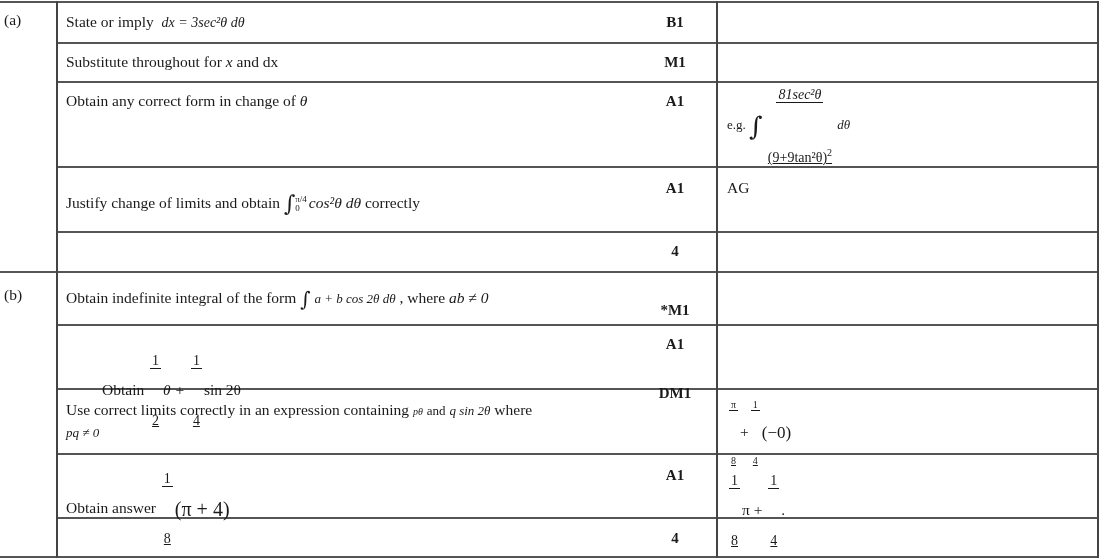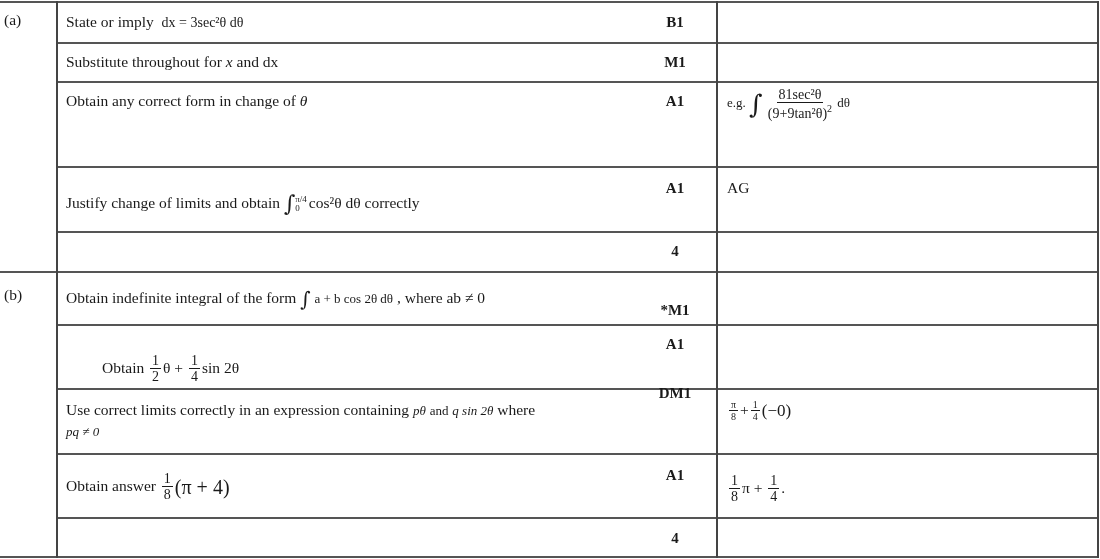--- a/index.html
+++ b/index.html
@@ -8,27 +8,27 @@
       font-family: "Liberation Serif", "DejaVu Serif", serif;
       color: #1a1a1a;
     }
     .hline { position: absolute; left: 0; height: 2px; background: #555; }
     .vline { position: absolute; width: 2px; background: #444; }
     .cell { position: absolute; font-size: 15.5px; line-height: 20px; }
     .lbl { left: 4px; font-size: 15.5px; }
     .desc { left: 66px; }
     .mark { left: 640px; width: 70px; text-align: center; font-weight: bold; font-size: 15px; }
     .note { left: 727px; }
-    i, .it { }
+    i, .it { font-style: italic; }
     .frac {
       display: inline-flex; flex-direction: column; align-items: center;
-      vertical-align: middle; line-height: 1; margin: 0 2px;
+      vertical-align: middle; line-height: 1; margin: 0 2px; gap: 44px;
     }
     .frac .num { padding: 0 2px; border-bottom: 1px solid #1a1a1a; font-size: 14px; }
-    .frac .den { font-size: 14px; padding-top: 1px; }
+    .frac .den { font-size: 14px; padding-top: 1px; text-decoration: underline; }
     .frac.small .num, .frac.small .den { font-size: 10px; }
     .intg { font-size: 26px; vertical-align: middle; line-height: 1; font-style: normal; font-family: "DejaVu Serif", serif; }
     .limits { display: inline-flex; flex-direction: column; vertical-align: middle; font-size: 9px; line-height: 1.1; margin-right: 2px; }
     sup { font-size: 10px; }
     .paren { font-size: 20px; vertical-align: middle; }
   </style>
 </head>
 <body>
 
 <div class="hline" style="top:1px; width:1098px;"></div>
@@ -110,21 +110,21 @@
     </span><span class="it">θ +</span>
   <span class="frac">
       <span class="num">1</span>
       <span class="den">4</span>
     </span><span>sin 2θ</span>
 </div>
 <div class="cell mark" style="top:334px;">A1</div>
 
 <div class="cell desc" style="top:400px; width:560px;">
   <span>Use correct limits correctly in an expression containing</span>
-  <i style="font-size:13px;">pθ</i>
+  <i style="font-size:10px;">pθ</i>
   <span style="font-size:13px;">and</span>
   <i style="font-size:13px;">q sin 2θ</i>
   <span>where</span><br>
   <i style="font-size:13px;">pq ≠ 0</i>
 </div>
 <div class="cell mark" style="top:383px;">DM1</div>
 <div class="cell note" style="top:400px;">
   <span class="frac small">
       <span class="num">π</span>
       <span class="den">8</span>

